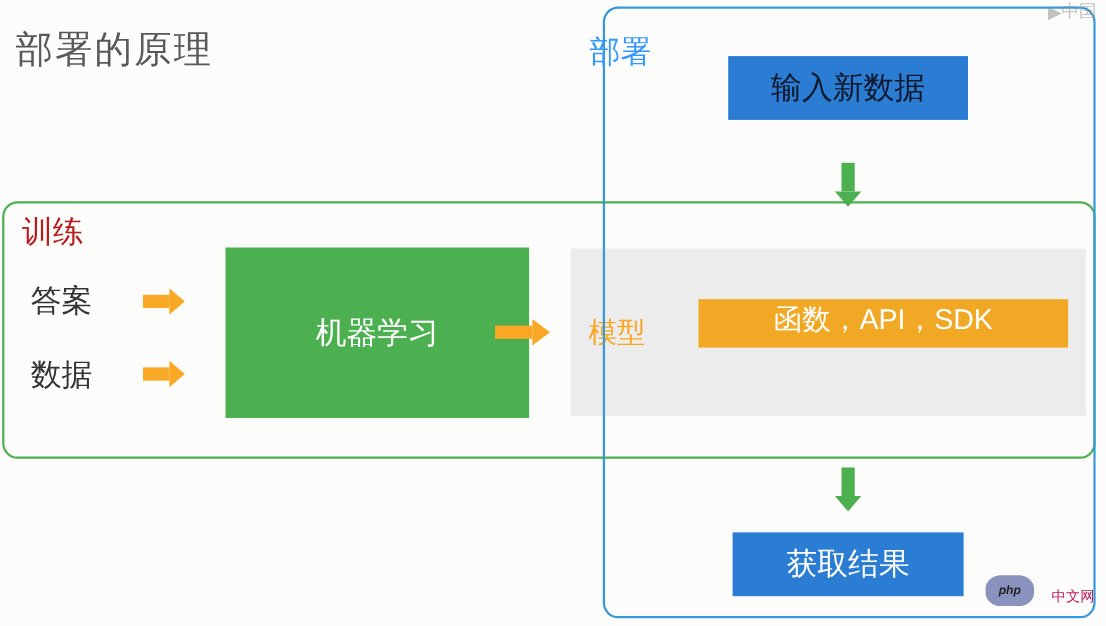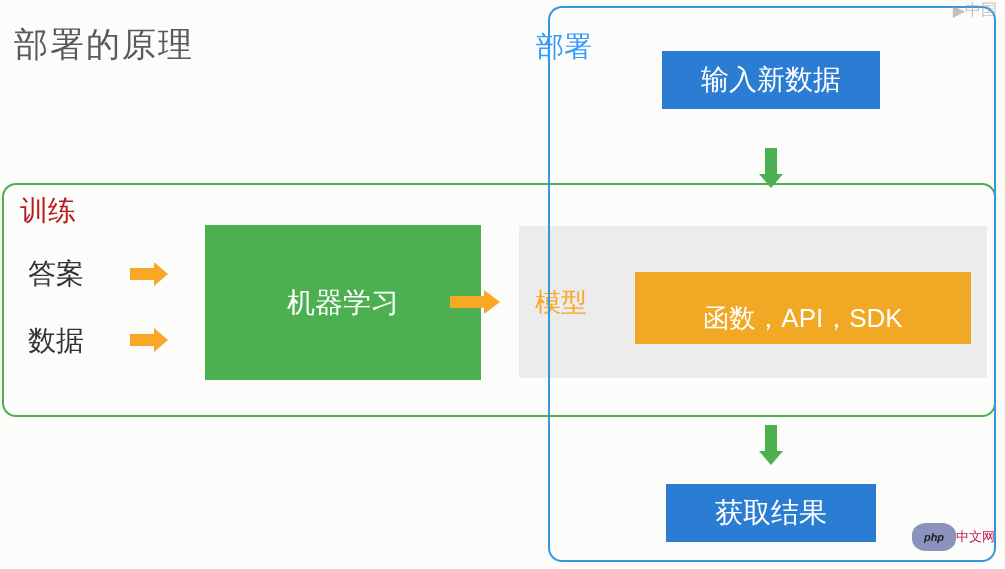--- a/index.html
+++ b/index.html
@@ -130,21 +130,21 @@
     .model-label {
       color: #f9a825;
       font-size: 26px;
       margin-left: 16px;
     }
     .func-box {
       position: absolute;
       top: 272px;
       left: 635px;
       width: 336px;
-      height: 72px;
+      height: 44px;
       background: #f0a825;
       display: flex;
       align-items: flex-end;
       justify-content: center;
       padding-bottom: 8px;
       color: #fff;
       font-size: 26px;
       font-weight: 500;
     }
     .deploy-box {
@@ -166,21 +166,21 @@
     .input-data-box {
       position: absolute;
       top: 51px;
       left: 662px;
       width: 218px;
       height: 58px;
       background: #2b7cd3;
       display: flex;
       align-items: center;
       justify-content: center;
-      color: #ffffff;
+      color: #0f172a;
       font-size: 28px;
       font-weight: 500;
     }
     .result-box {
       position: absolute;
       top: 484px;
       left: 666px;
       width: 210px;
       height: 58px;
       background: #2b7cd3;
@@ -216,22 +216,22 @@
       border-right: 12px solid transparent;
       border-top: 14px solid #4caf50;
     }
     .arrow-top { top: 148px; left: 761px; }
     .arrow-bottom { top: 425px; left: 761px; }
     .logo {
       position: absolute;
       bottom: 18px;
       right: 10px;
       display: flex;
-      align-items: center;
-      gap: 0;
+      align-items: flex-end;
+      gap: 16px;
     }
     .logo-badge {
       width: 44px;
       height: 28px;
       background: #8993be;
       border-radius: 14px / 12px;
       display: flex;
       align-items: center;
       justify-content: center;
       color: #222;

